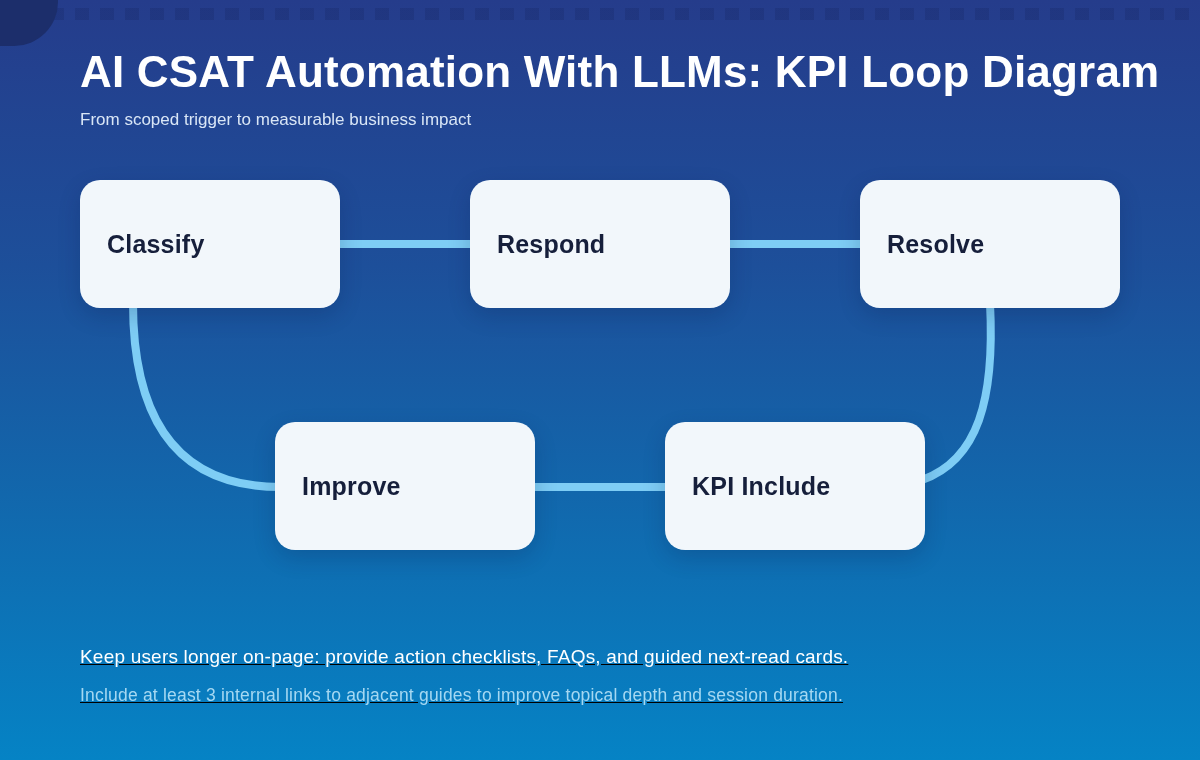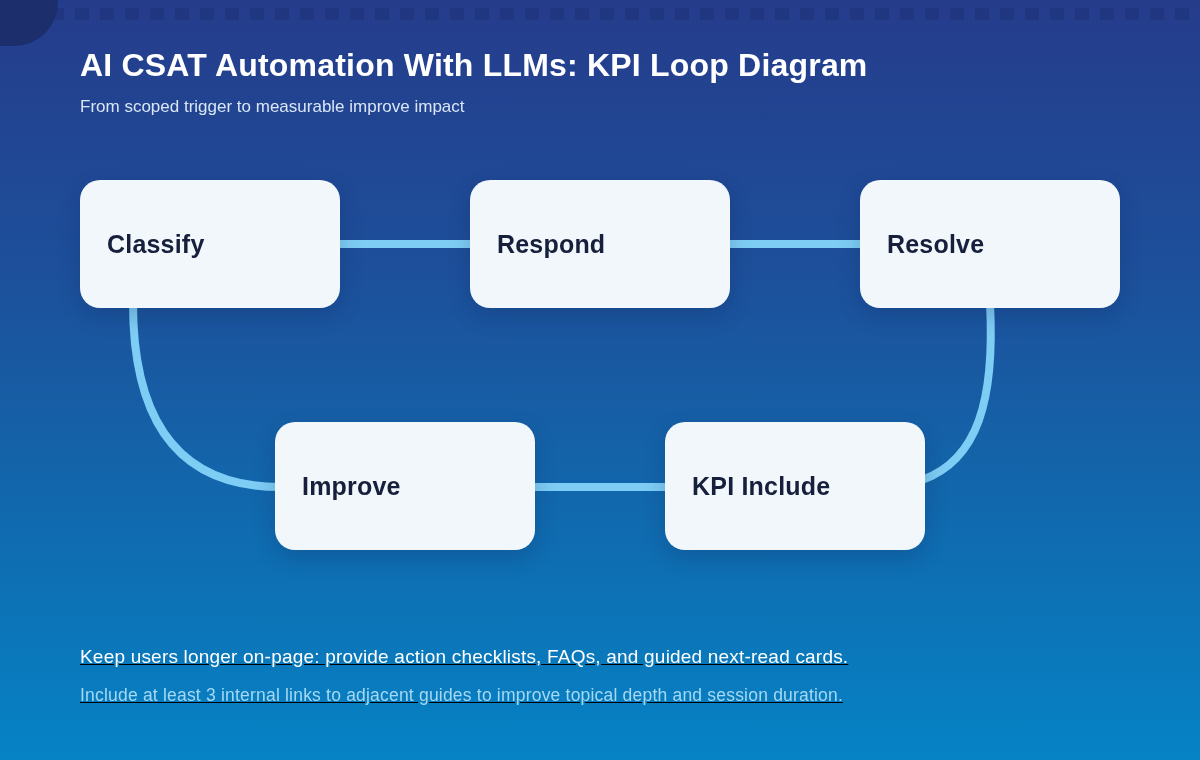--- a/index.html
+++ b/index.html
@@ -26,21 +26,21 @@
   
   .corner-notch {
     position: absolute; top: 0; left: 0;
     width: 58px; height: 46px;
     background: #1c2e6b;
     border-bottom-right-radius: 44px;
   }
   .header { position: absolute; left: 80px; top: 48px; }
   .title {
     color: #ffffff;
-    font-size: 32px;
+    font-size: 44px;
     font-weight: bold;
     letter-spacing: 0.2px;
     margin: 0;
     line-height: 1.1;
   }
   .subtitle {
     color: #d9e6f6;
     font-size: 17px;
     margin-top: 14px;
   }
@@ -86,21 +86,21 @@
 </head>
 <body>
 
 <div class="canvas">
 
   <div class="top-decor"></div>
   <div class="corner-notch"></div>
 
   <div class="header">
     <h1 class="title">AI CSAT Automation With LLMs: KPI Loop Diagram</h1>
-    <div class="subtitle">From scoped trigger to measurable improve impact</div>
+    <div class="subtitle">From scoped trigger to measurable business impact</div>
   </div>
 
   <svg class="connectors" viewBox="0 0 1200 760" xmlns="http://www.w3.org/2000/svg">
 
     <path d="M 335 244 L 475 244" stroke="#7ecdf5" stroke-width="8" fill="none"></path>
 
     <path d="M 725 244 L 865 244" stroke="#7ecdf5" stroke-width="8" fill="none"></path>
 
     <path d="M 530 487 L 670 487" stroke="#7ecdf5" stroke-width="8" fill="none"></path>
 

